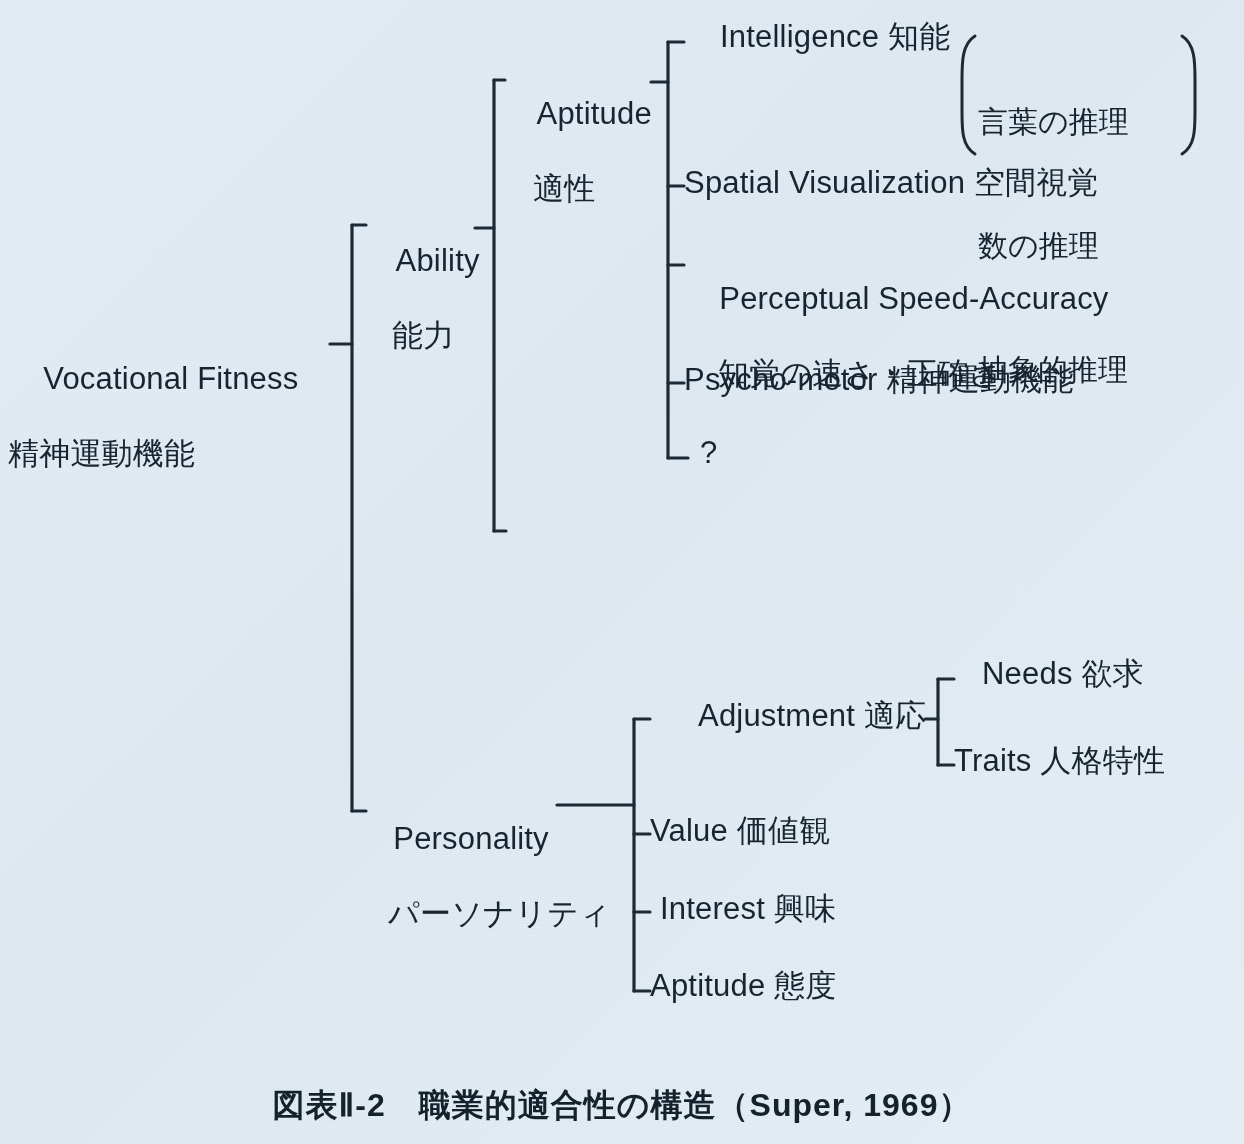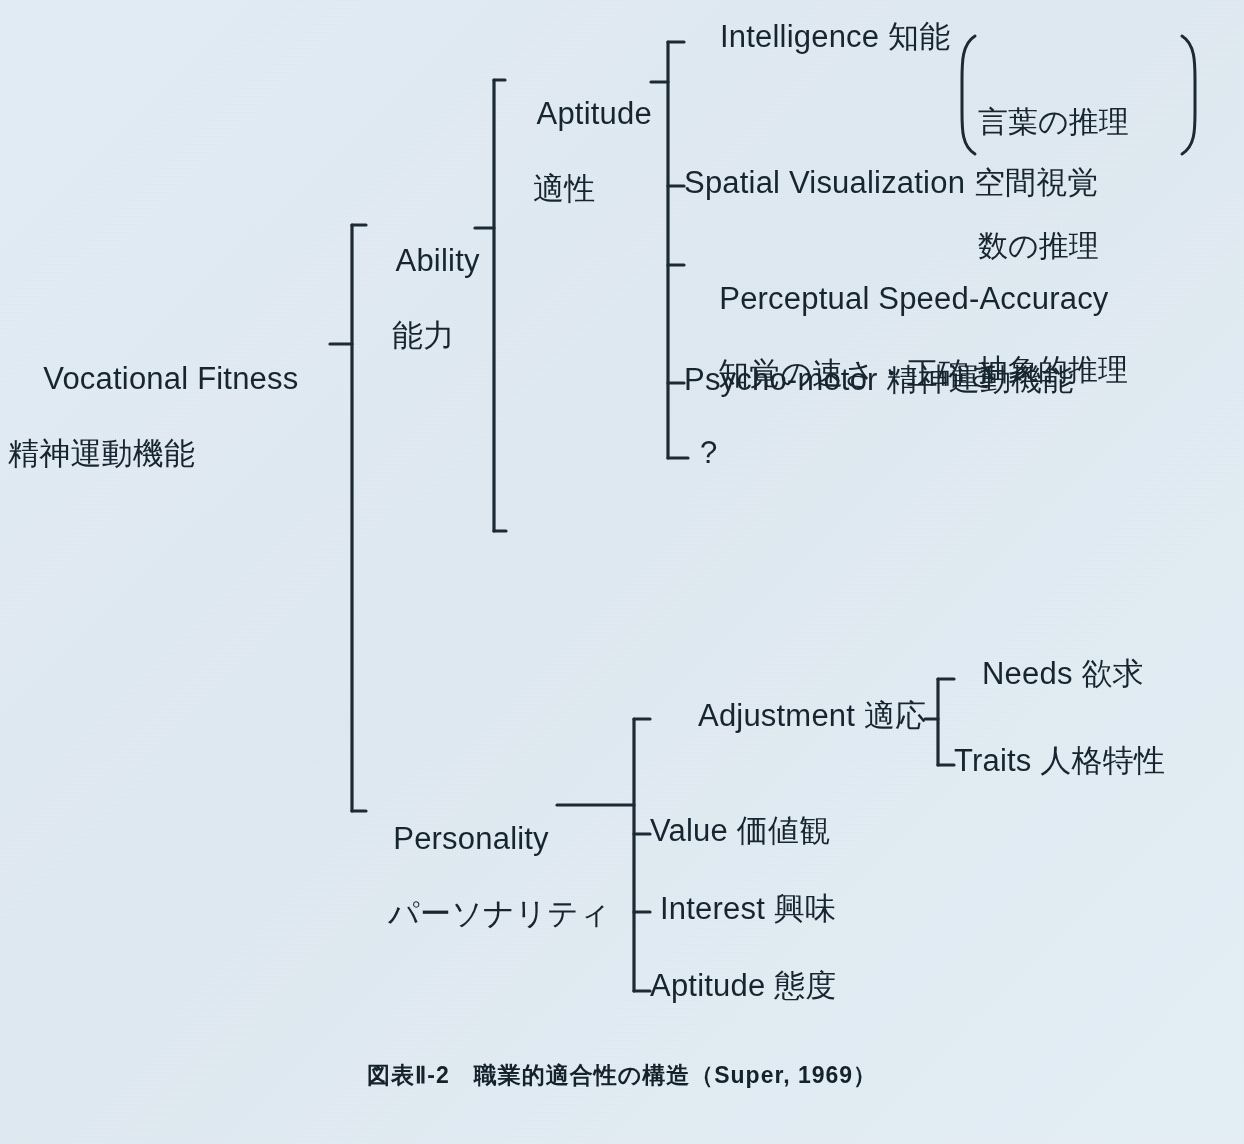--- a/index.html
+++ b/index.html
@@ -77,24 +77,24 @@
     top: 18px;
     font-size: 30px;
     line-height: 1.38;
     text-align: left;
     white-space: pre;
     color: #16252f;
   }
   #caption {
     position: absolute;
     left: 0;
-    top: 1060px;
+    top: 1084px;
     width: 1244px;
     text-align: center;
-    font-size: 23px;
+    font-size: 32px;
     letter-spacing: 1px;
     font-weight: bold;
     color: #14222c;
   }
 </style>
 </head>
 <body>
 
 <div id="page">
   <div class="grain"></div>

